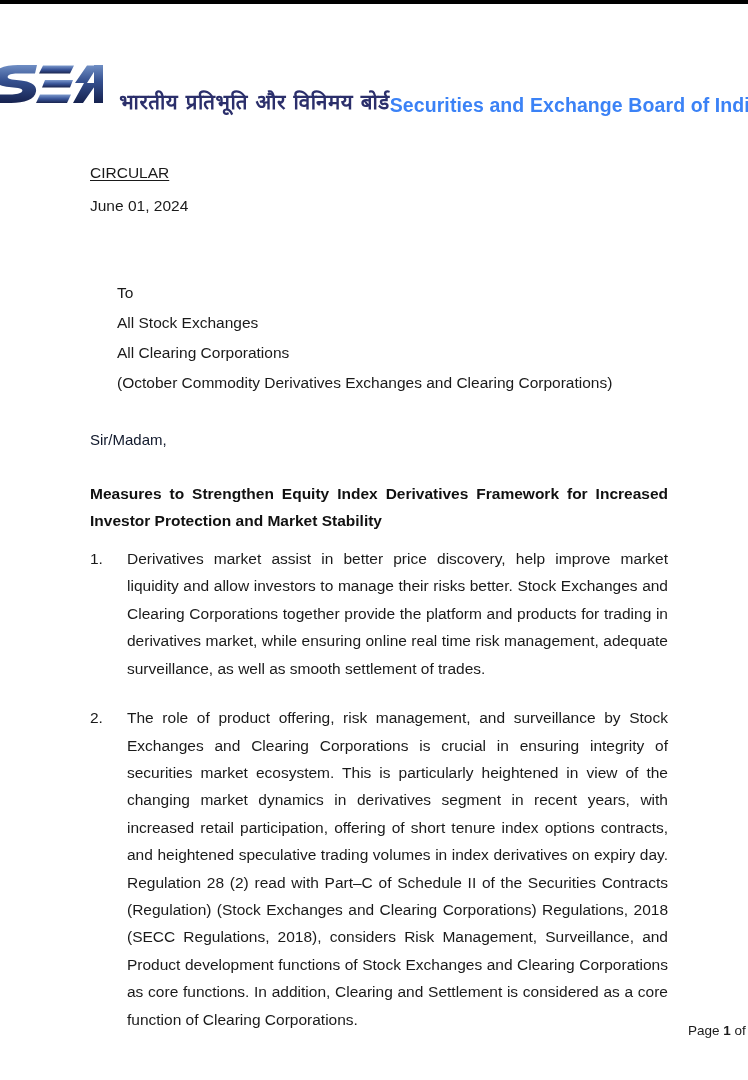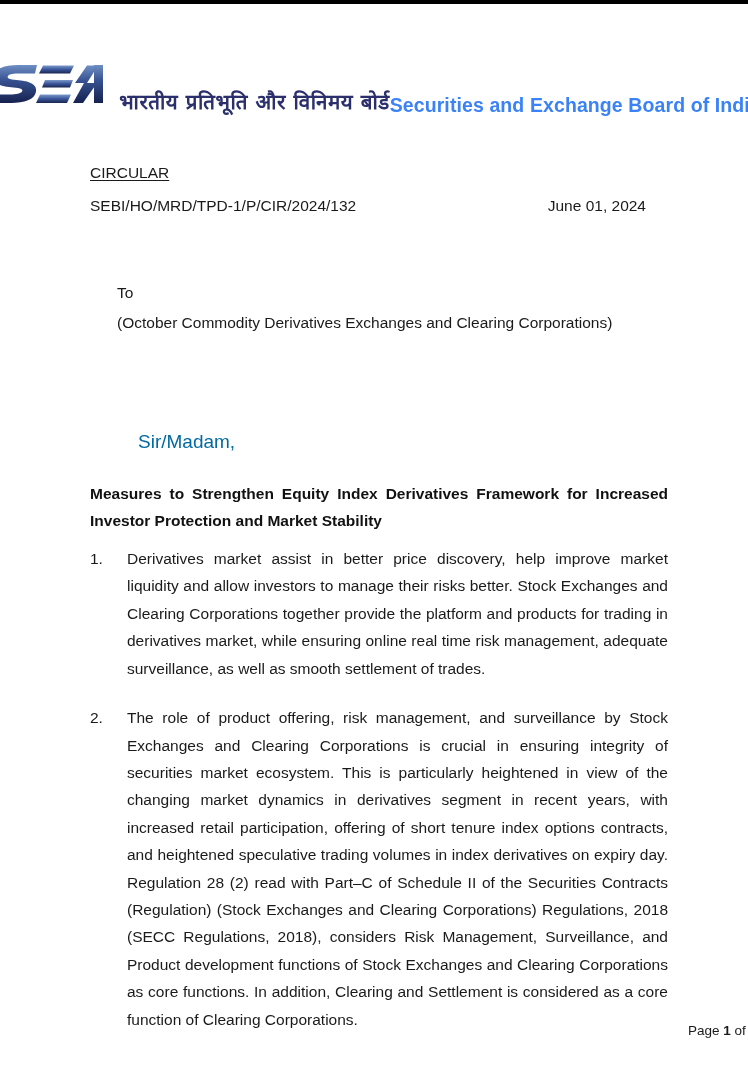--- a/index.html
+++ b/index.html
@@ -124,23 +124,22 @@
   .addressee div {
     margin-bottom: 12px;
     margin-left: 27px;
   }
   .addressee div:last-child { margin-bottom: 0; }
 
   .salutation {
     position: absolute;
     top: 427px;
     left: 0;
-    font-size: 19px;
-    color: #0369a1;
-    margin-left: 48px;
+    font-size: 15px;
+    color: #0f172a;
   }
 
   .doc-subject {
     position: absolute;
     top: 469px;
     left: 0;
     width: 578px;
     font-size: 15.5px;
     font-weight: 700;
     color: #111111;
@@ -231,26 +230,27 @@
     </div>
   </div>
 
   <div class="content">
 
     <div class="circular-title">
       <span>CIRCULAR</span>
     </div>
 
     <div class="ref-row">
-      <div>SEBI/HO/MRD/TPD-1/P/CIR/2024/132</div>
       <div class="ref-date">June 01, 2024</div>
     </div>
 
     <div class="addressee">
       <div>To</div>
+      <div>All Stock Exchanges</div>
+      <div>All Clearing Corporations</div>
       <div>(October Commodity Derivatives Exchanges and Clearing Corporations)</div>
     </div>
 
     <div class="salutation">Sir/Madam,</div>
 
     <div class="doc-subject">
       <span>Measures to Strengthen Equity Index Derivatives Framework for Increased Investor Protection and Market Stability</span>
     </div>
 
     <div class="paragraphs">

